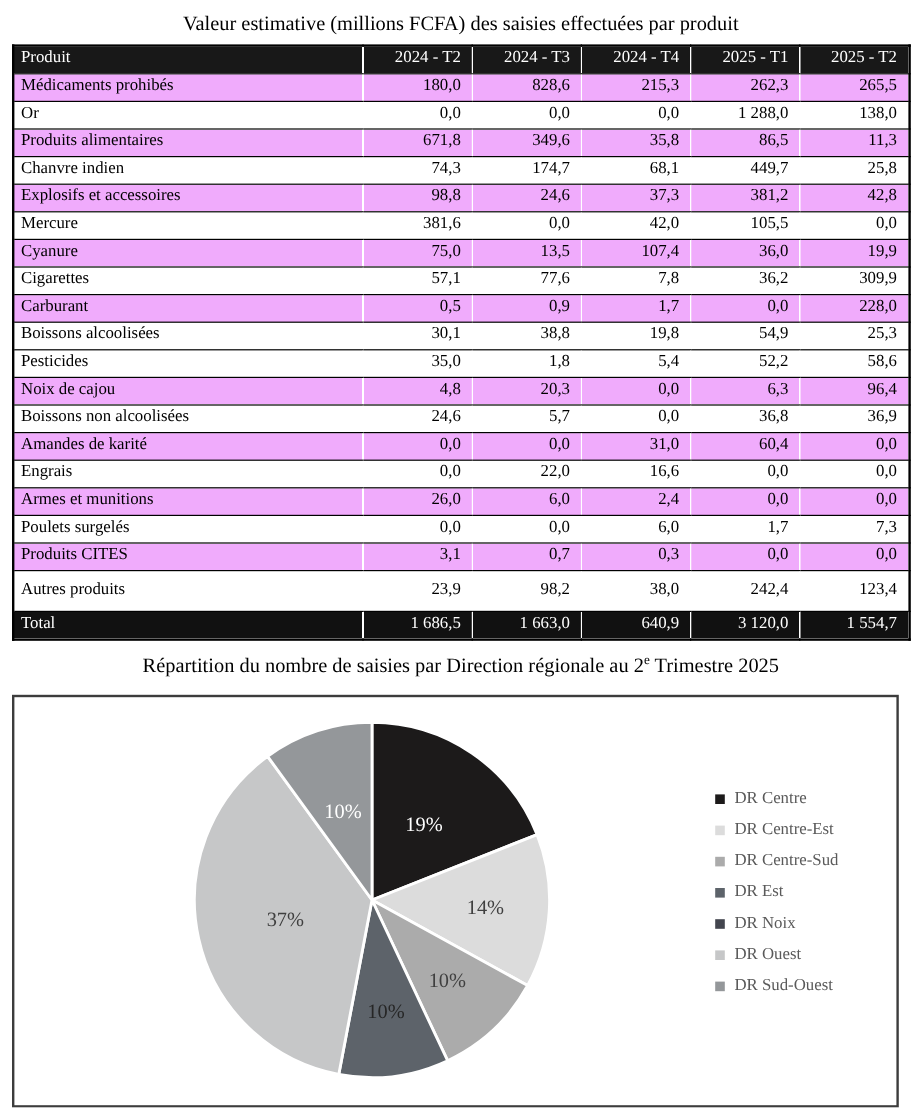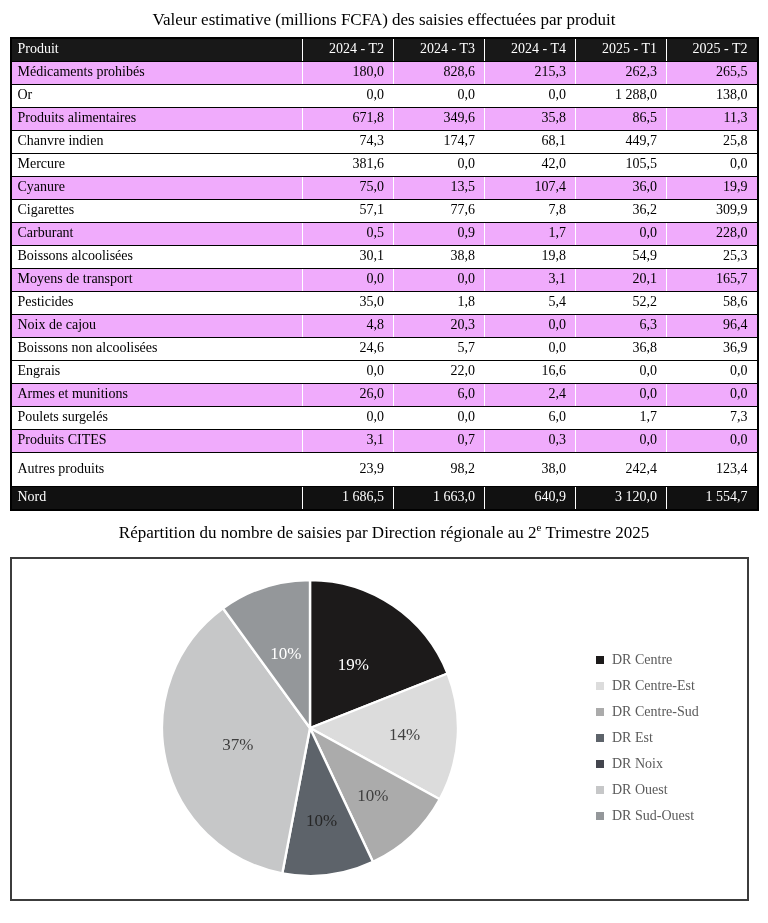--- a/index.html
+++ b/index.html
@@ -40,21 +40,21 @@
   
   .chart-box{
     position:relative;
     margin:14px 9px 0 10px;
     width:735px;height:340px;
     border:2px solid #3c3c3c;
     background:#fff;
   }
   .chart-box svg{display:block;width:100%;height:100%;}
   .legend{
-    position:absolute;left:584px;top:88px;
+    position:absolute;left:584px;top:72px;
     display:flex;flex-direction:column;
   }
   .legend-item{
     display:flex;align-items:center;
     height:26px;font-size:14px;color:#5a5a5a;
   }
   .legend-swatch{
     width:8px;height:8px;display:inline-block;
     margin-right:8px;flex:0 0 8px;
   }
@@ -109,20 +109,28 @@
         <td class="col-num">11,3</td>
       </tr>
       <tr>
         <td class="col-produit">Chanvre indien</td>
         <td class="col-num">74,3</td>
         <td class="col-num">174,7</td>
         <td class="col-num">68,1</td>
         <td class="col-num">449,7</td>
         <td class="col-num">25,8</td>
       </tr>
+      <tr class="shaded">
+        <td class="col-produit">Explosifs et accessoires</td>
+        <td class="col-num">98,8</td>
+        <td class="col-num">24,6</td>
+        <td class="col-num">37,3</td>
+        <td class="col-num">381,2</td>
+        <td class="col-num">42,8</td>
+      </tr>
       <tr>
         <td class="col-produit">Mercure</td>
         <td class="col-num">381,6</td>
         <td class="col-num">0,0</td>
         <td class="col-num">42,0</td>
         <td class="col-num">105,5</td>
         <td class="col-num">0,0</td>
       </tr>
       <tr class="shaded">
         <td class="col-produit">Cyanure</td>
@@ -149,28 +157,20 @@
         <td class="col-num">228,0</td>
       </tr>
       <tr>
         <td class="col-produit">Boissons alcoolisées</td>
         <td class="col-num">30,1</td>
         <td class="col-num">38,8</td>
         <td class="col-num">19,8</td>
         <td class="col-num">54,9</td>
         <td class="col-num">25,3</td>
       </tr>
-      <tr class="shaded">
-        <td class="col-produit">Moyens de transport</td>
-        <td class="col-num">0,0</td>
-        <td class="col-num">0,0</td>
-        <td class="col-num">3,1</td>
-        <td class="col-num">20,1</td>
-        <td class="col-num">165,7</td>
-      </tr>
       <tr>
         <td class="col-produit">Pesticides</td>
         <td class="col-num">35,0</td>
         <td class="col-num">1,8</td>
         <td class="col-num">5,4</td>
         <td class="col-num">52,2</td>
         <td class="col-num">58,6</td>
       </tr>
       <tr class="shaded">
         <td class="col-produit">Noix de cajou</td>
@@ -180,20 +180,28 @@
         <td class="col-num">6,3</td>
         <td class="col-num">96,4</td>
       </tr>
       <tr>
         <td class="col-produit">Boissons non alcoolisées</td>
         <td class="col-num">24,6</td>
         <td class="col-num">5,7</td>
         <td class="col-num">0,0</td>
         <td class="col-num">36,8</td>
         <td class="col-num">36,9</td>
+      </tr>
+      <tr class="shaded">
+        <td class="col-produit">Amandes de karité</td>
+        <td class="col-num">0,0</td>
+        <td class="col-num">0,0</td>
+        <td class="col-num">31,0</td>
+        <td class="col-num">60,4</td>
+        <td class="col-num">0,0</td>
       </tr>
       <tr>
         <td class="col-produit">Engrais</td>
         <td class="col-num">0,0</td>
         <td class="col-num">22,0</td>
         <td class="col-num">16,6</td>
         <td class="col-num">0,0</td>
         <td class="col-num">0,0</td>
       </tr>
       <tr class="shaded">
@@ -224,21 +232,21 @@
         <td class="col-produit">Autres produits</td>
         <td class="col-num">23,9</td>
         <td class="col-num">98,2</td>
         <td class="col-num">38,0</td>
         <td class="col-num">242,4</td>
         <td class="col-num">123,4</td>
       </tr>
     </tbody>
   <tfoot>
     <tr>
-        <td class="col-produit">Nord</td>
+        <td class="col-produit">Total</td>
         <td class="col-num">1 686,5</td>
         <td class="col-num">1 663,0</td>
         <td class="col-num">640,9</td>
         <td class="col-num">3 120,0</td>
         <td class="col-num">1 554,7</td>
       </tr>
   </tfoot>
 </table>
 
 <h2 class="section-title"><span>Répartition du nombre de saisies par Direction régionale au 2</span><sup>e</sup><span> Trimestre 2025</span></h2>

